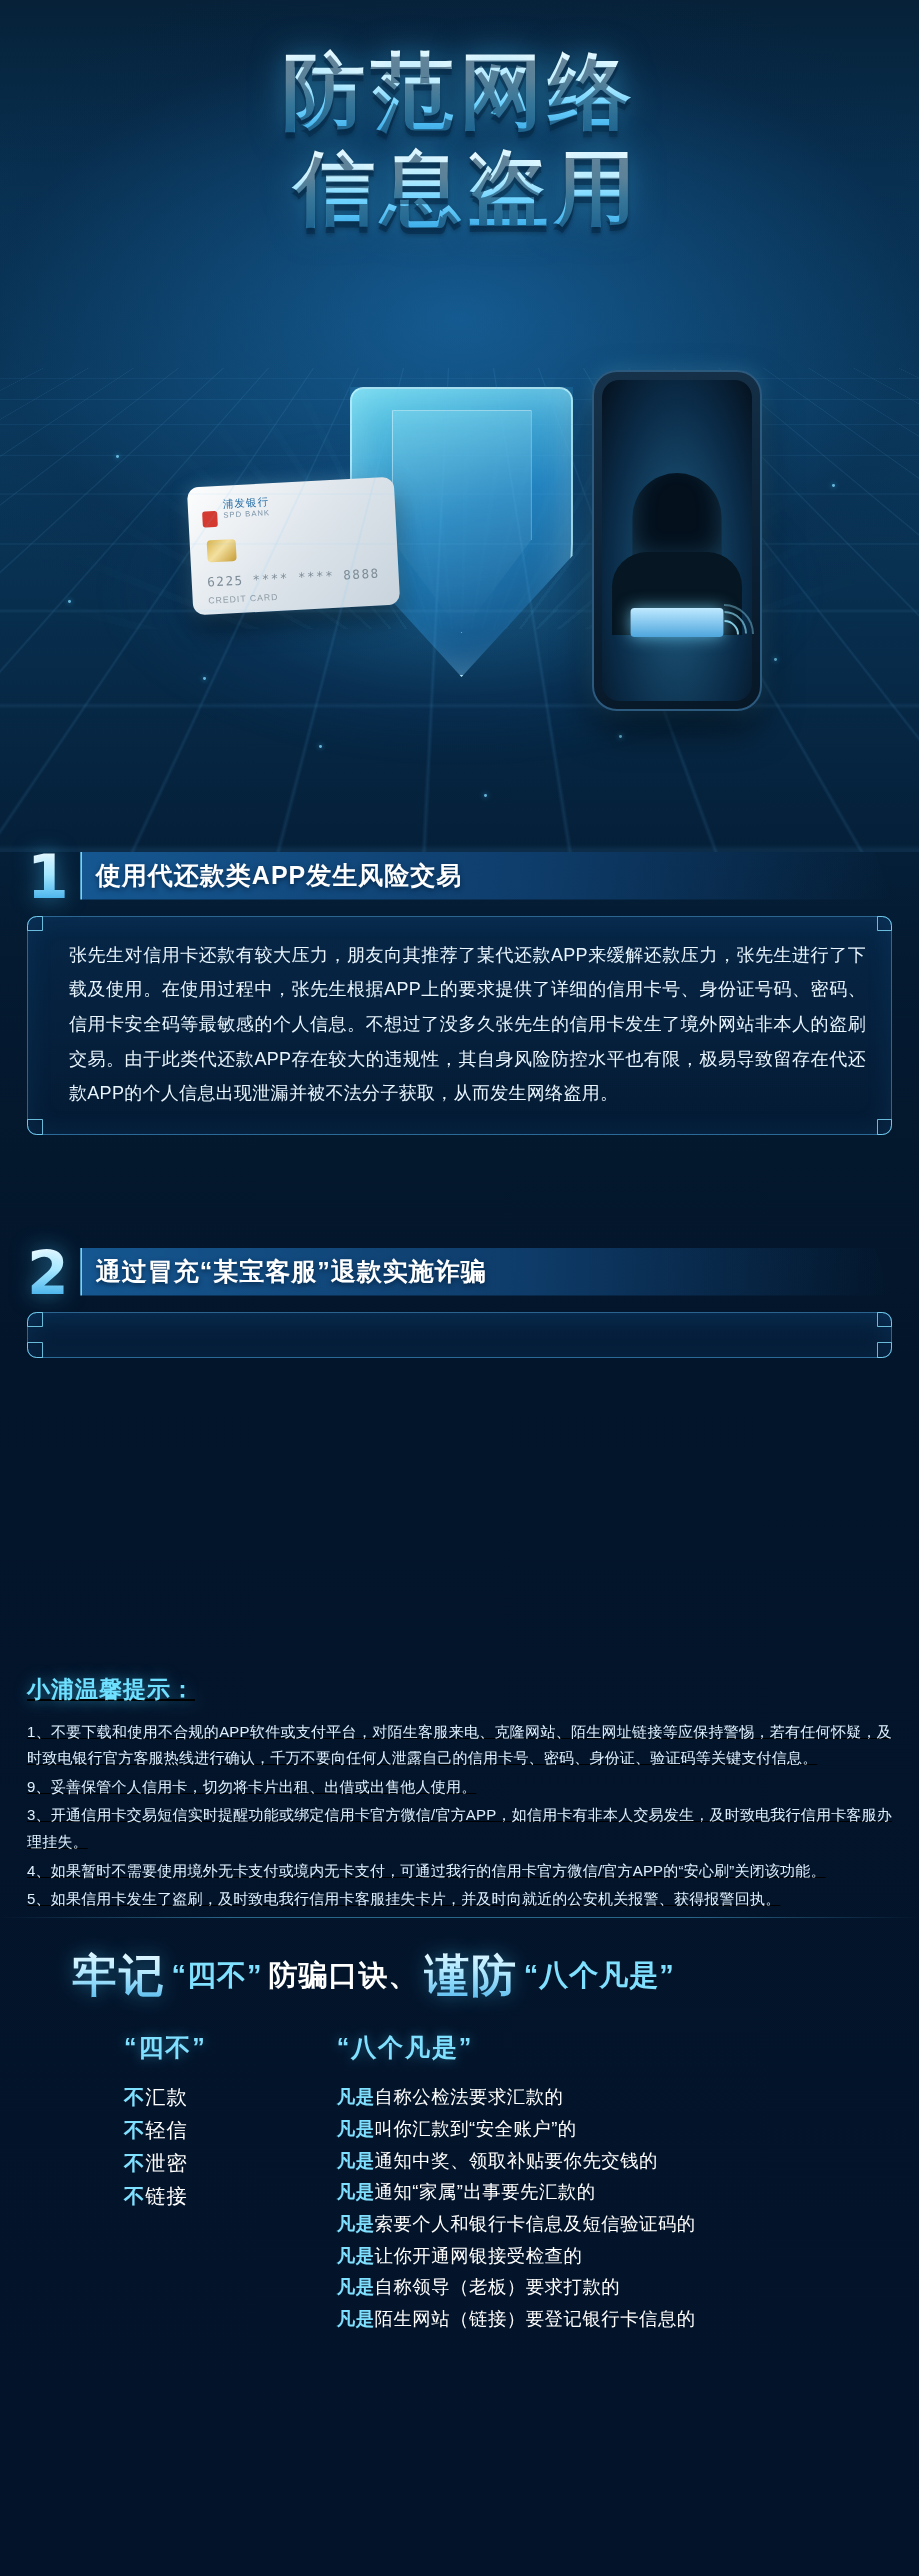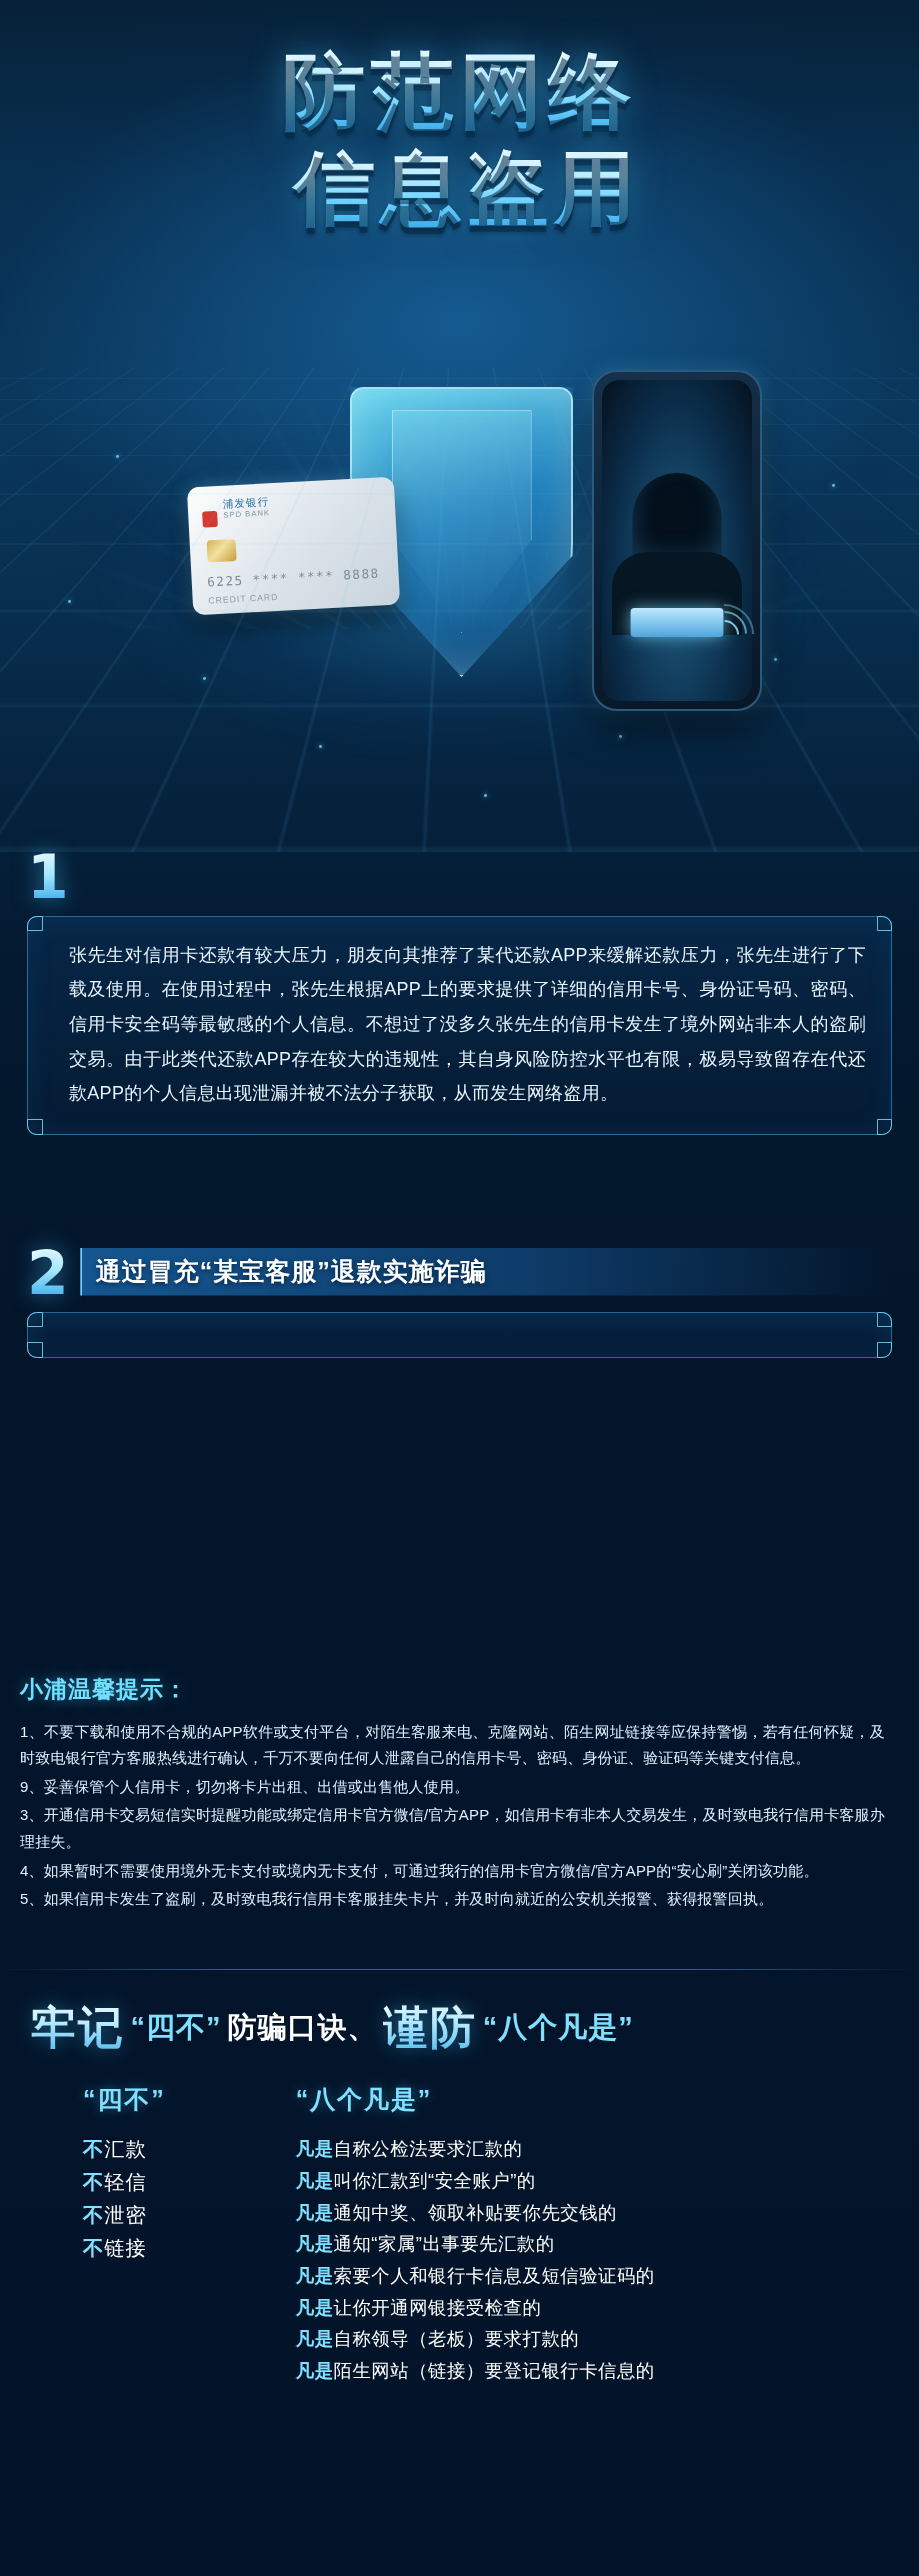--- a/index.html
+++ b/index.html
@@ -178,21 +178,21 @@
   .c-tr { right: -1px; top: -1px; border-left: none; border-bottom: none; border-radius: 0 9.7px 0 0;}
   .c-bl { left: -1px; bottom: -1px; border-right: none; border-top: none; border-radius: 0 0 0 9.7px;}
   .c-br { right: -1px; bottom: -1px; border-left: none; border-top: none; border-radius: 0 0 9.7px 0;}
   .sec-text {
     font-size: 18px; line-height: 1.92; color: #e9f6ff; text-align: justify;
     letter-spacing: 0.3px;
     margin-left: 16px;
   }
 
   
-  .tips { position: absolute; left: 20px; width: 865px; z-index: 8; }
+  .tips { position: absolute; left: 27px; width: 865px; z-index: 8; text-decoration: underline; }
   .tips-title {
     font-size: 23px; font-weight: 700; color: #6fe0ff; letter-spacing: 1px;
     text-shadow: 0 0 13.5px rgba(70,210,255,.5);
   }
   .tips-list { margin-top: 13.5px; }
   .tips-item {
     font-size: 15px; line-height: 1.78; color: #dff1ff; letter-spacing: 0.2px;
     text-align: justify; margin-bottom: 1.9px;
   }
 
@@ -275,20 +275,23 @@
       <div class="hacker-laptop"></div>
       <div class="wifi-arc wifi1"></div>
       <div class="wifi-arc wifi2"></div>
       <div class="wifi-arc wifi3"></div>
     </div>
   </div>
 
   <div class="section" style="top:852px;">
     <div class="sec-head">
       <div class="sec-num">1</div>
+      <div class="sec-title-box">
+        <div class="sec-title">使用代还款类APP发生风险交易</div>
+      </div>
     </div>
     <div class="sec-body">
       <span class="corner c-tl"></span>
       <span class="corner c-tr"></span>
       <span class="corner c-bl"></span>
       <span class="corner c-br"></span>
       <div class="sec-text">张先生对信用卡还款有较大压力，朋友向其推荐了某代还款APP来缓解还款压力，张先生进行了下载及使用。在使用过程中，张先生根据APP上的要求提供了详细的信用卡号、身份证号码、密码、信用卡安全码等最敏感的个人信息。不想过了没多久张先生的信用卡发生了境外网站非本人的盗刷交易。由于此类代还款APP存在较大的违规性，其自身风险防控水平也有限，极易导致留存在代还款APP的个人信息出现泄漏并被不法分子获取，从而发生网络盗用。</div>
     </div>
   </div>
 
@@ -311,21 +314,21 @@
     <div class="tips-title">小浦温馨提示：</div>
     <div class="tips-list">
       <div class="tips-item">1、不要下载和使用不合规的APP软件或支付平台，对陌生客服来电、克隆网站、陌生网址链接等应保持警惕，若有任何怀疑，及时致电银行官方客服热线进行确认，千万不要向任何人泄露自己的信用卡号、密码、身份证、验证码等关键支付信息。</div>
       <div class="tips-item">9、妥善保管个人信用卡，切勿将卡片出租、出借或出售他人使用。</div>
       <div class="tips-item">3、开通信用卡交易短信实时提醒功能或绑定信用卡官方微信/官方APP，如信用卡有非本人交易发生，及时致电我行信用卡客服办理挂失。</div>
       <div class="tips-item">4、如果暂时不需要使用境外无卡支付或境内无卡支付，可通过我行的信用卡官方微信/官方APP的“安心刷”关闭该功能。</div>
       <div class="tips-item">5、如果信用卡发生了盗刷，及时致电我行信用卡客服挂失卡片，并及时向就近的公安机关报警、获得报警回执。</div>
     </div>
   </div>
 
-  <div class="bottom" style="top:1998px;">
+  <div class="bottom" style="top:1946px;padding-left:41px;">
     <div class="divider-line" style="top:-29px;"></div>
     <div class="bottom-head">
       <span class="big-word">牢记</span>
       <span class="quoted">“四不”</span>
       <span class="mid-word">防骗口诀、</span>
       <span class="big-word">谨防</span>
       <span class="quoted">“八个凡是”</span>
     </div>
 
     <div class="bottom-cols">

